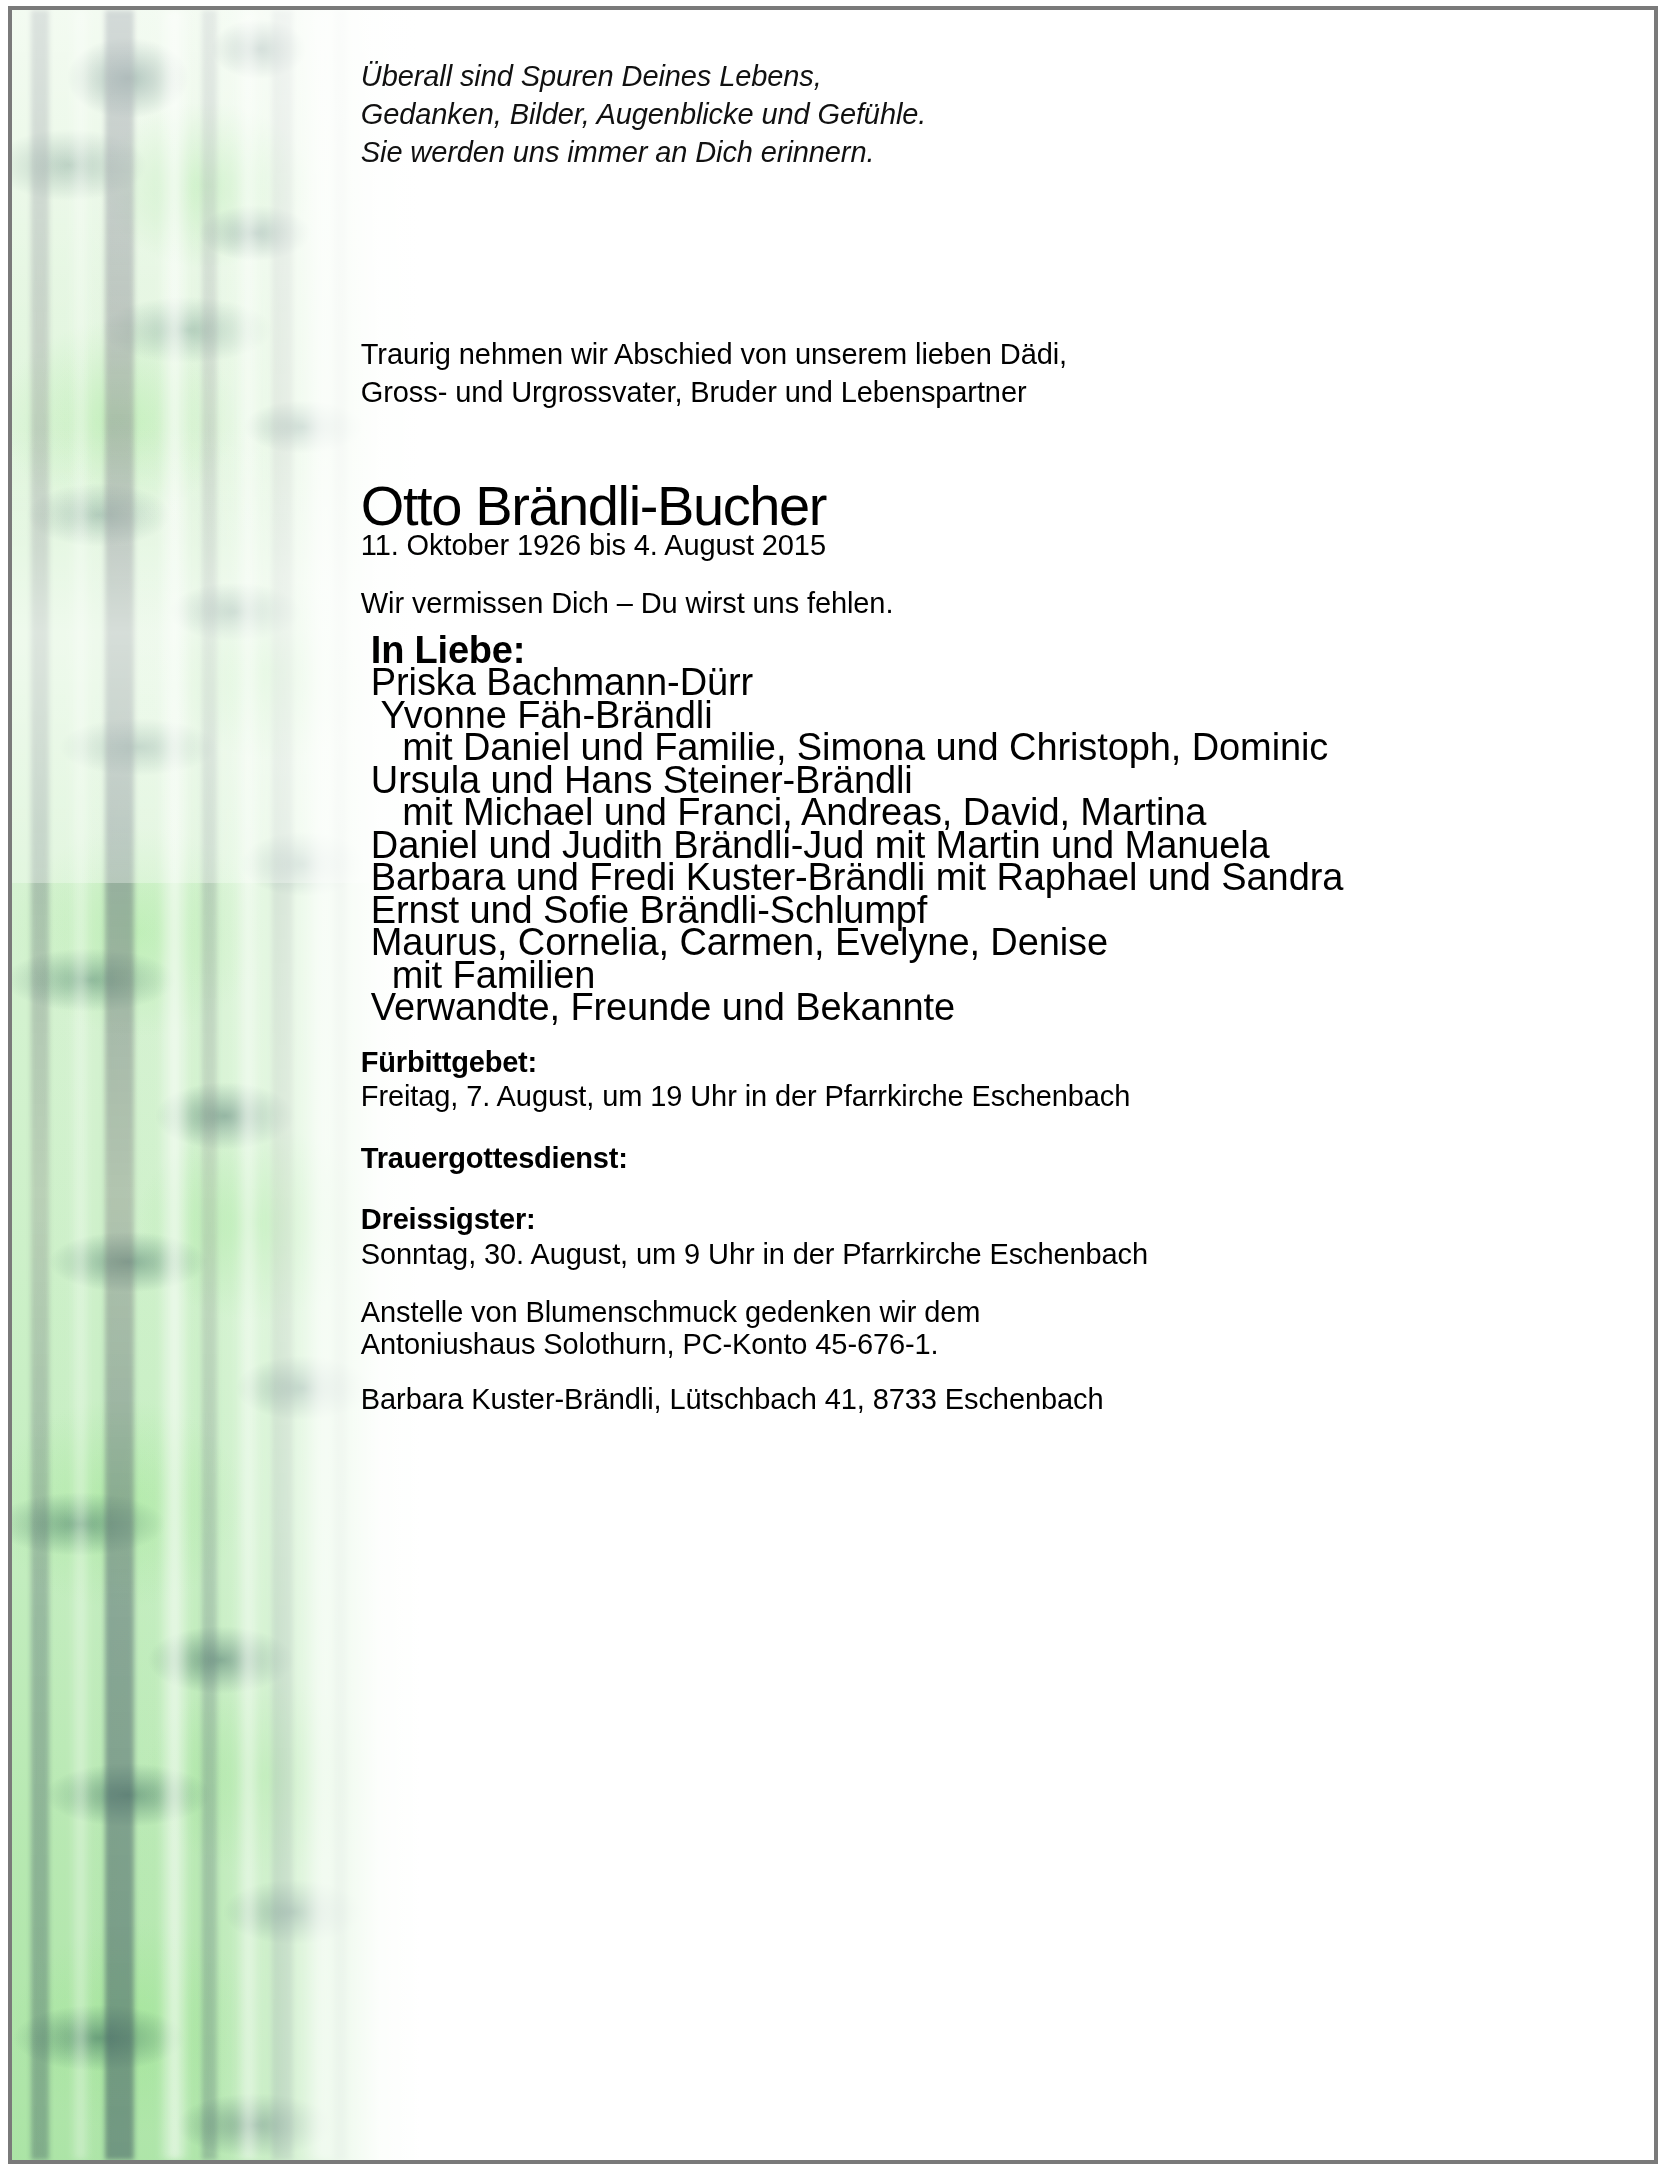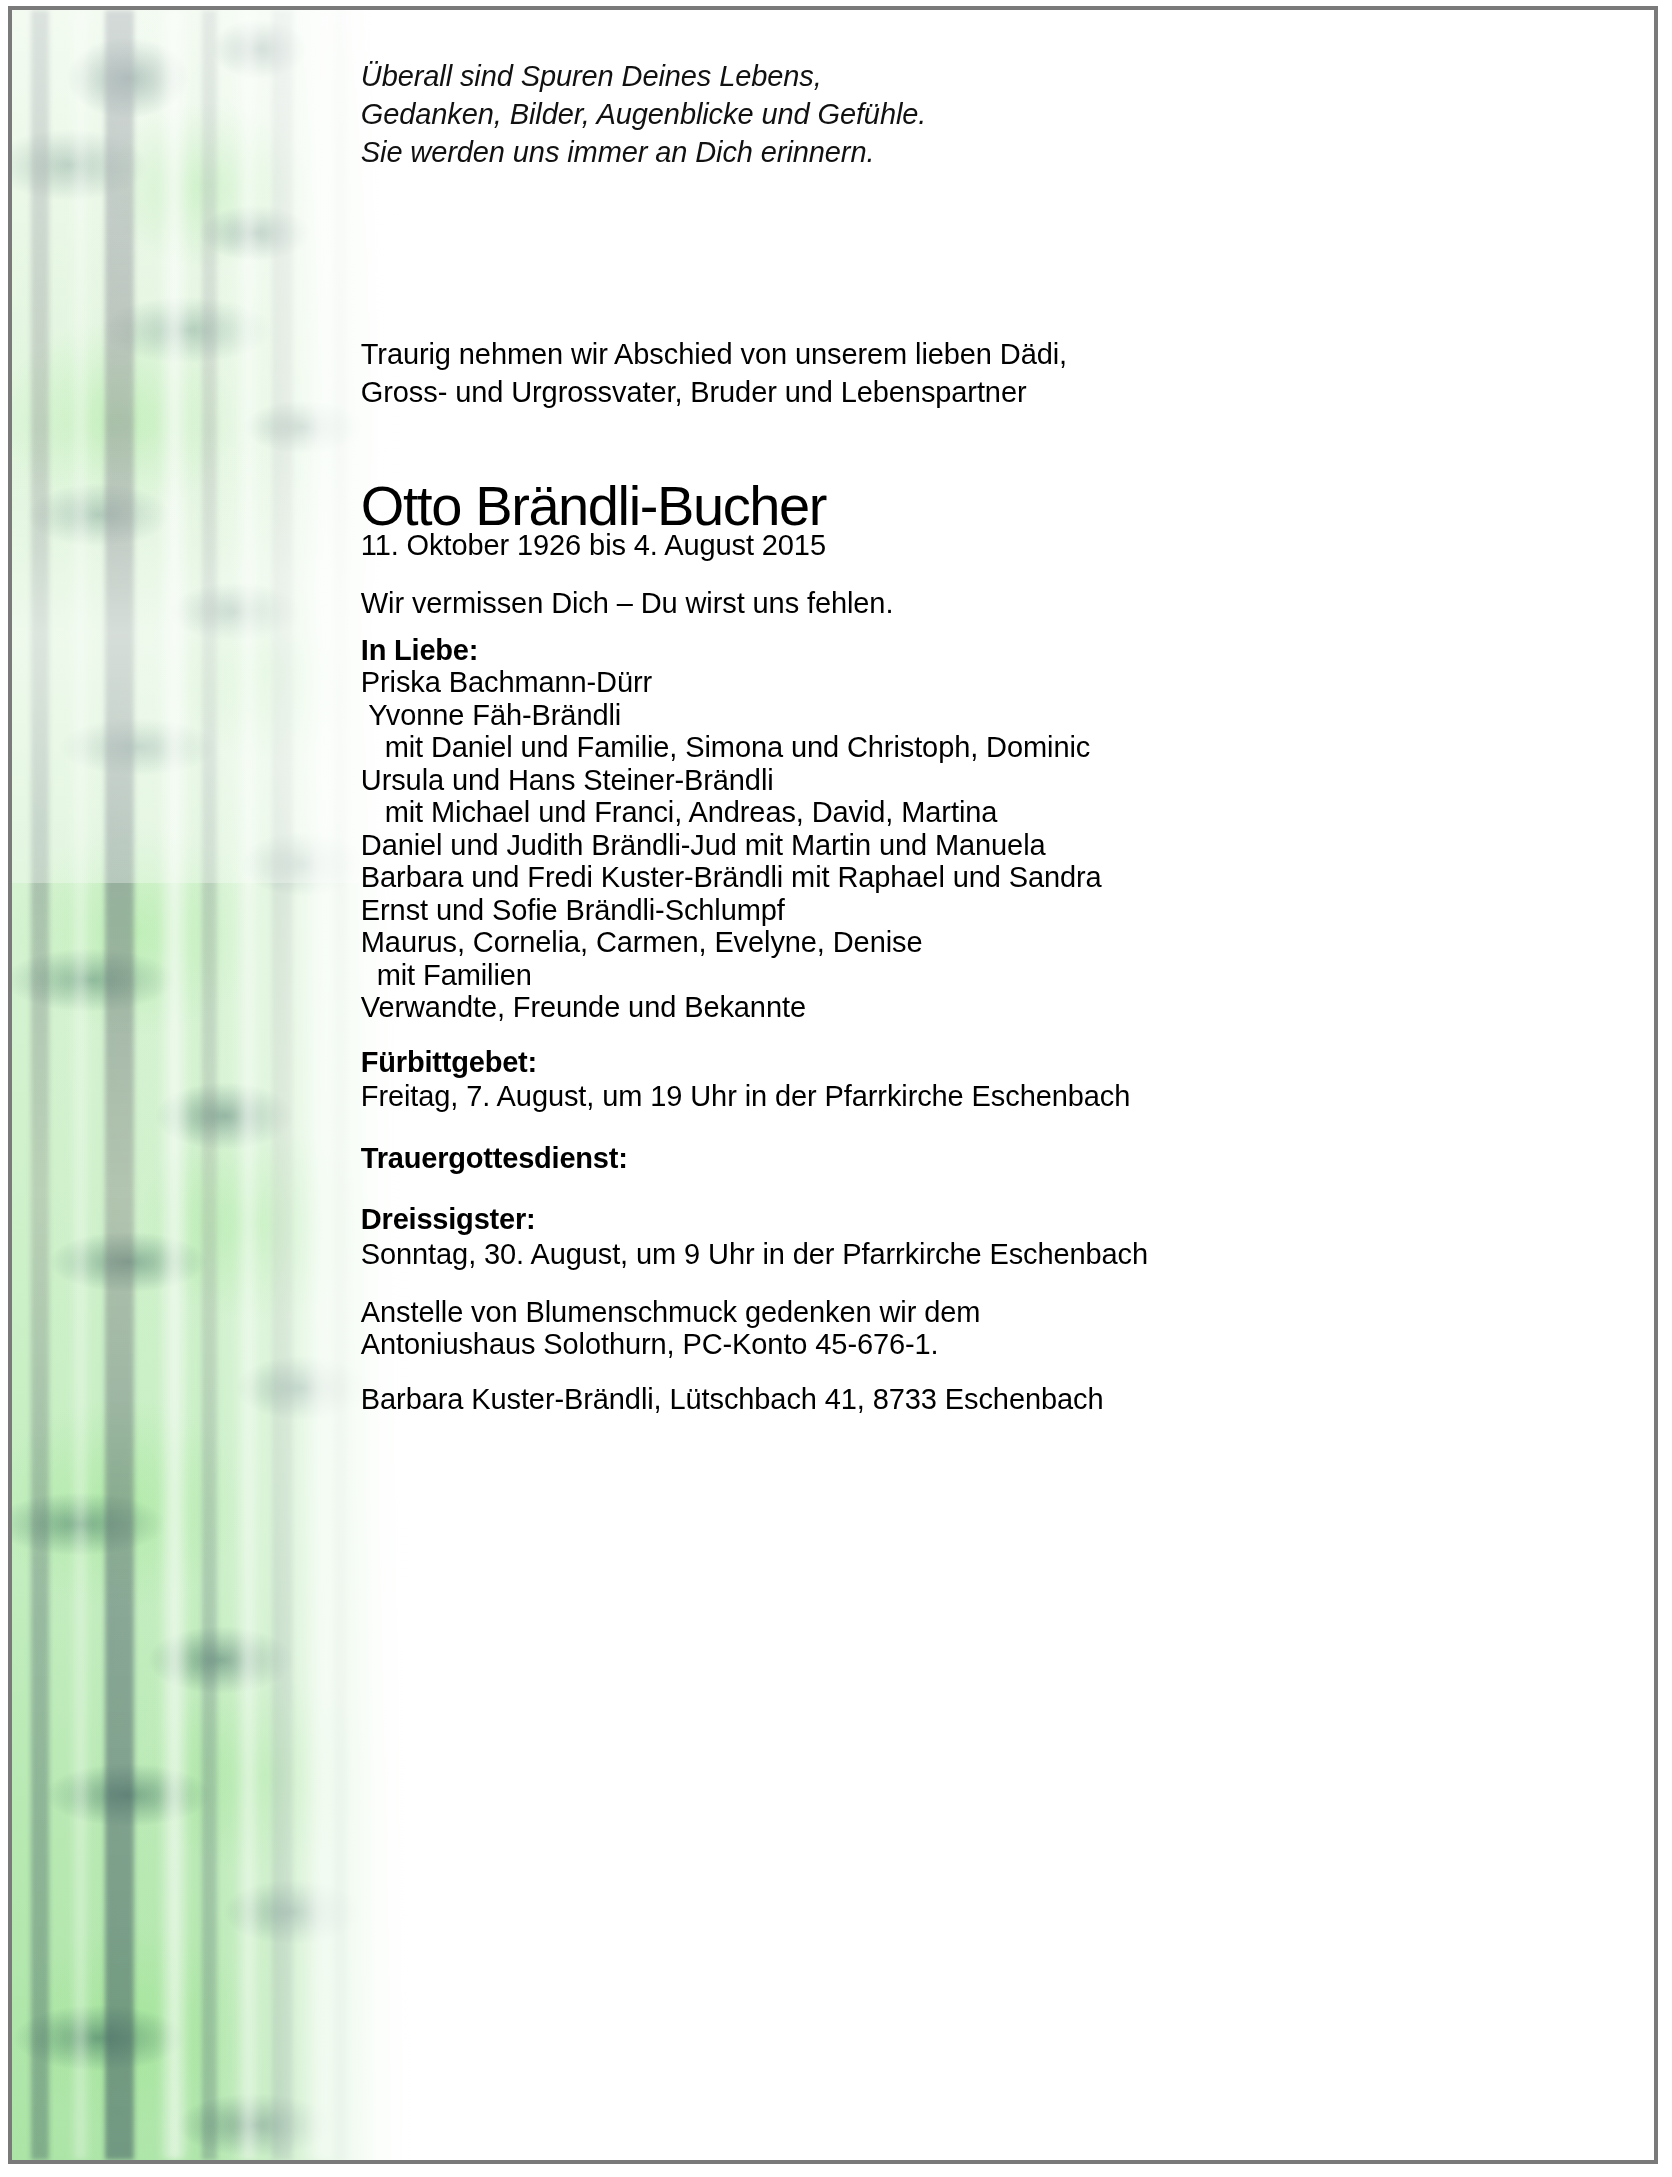--- a/index.html
+++ b/index.html
@@ -206,23 +206,23 @@
     position: absolute;
     left: 0;
     top: 574px;
     font-size: 29px;
     line-height: 38px;
     letter-spacing: -0.1px;
   }
 
   .family {
     position: absolute;
-    left: 0;
+    left: 10px;
     top: 624px;
-    font-size: 29px;
+    font-size: 38px;
     line-height: 32.5px;
     letter-spacing: -0.1px;
   }
   .family .fam-line { white-space: pre; }
   .family .fam-line.heading { font-weight: 600; letter-spacing: -0.2px; }
 
   .events {
     position: absolute;
     left: 0;
     top: 1036px;

